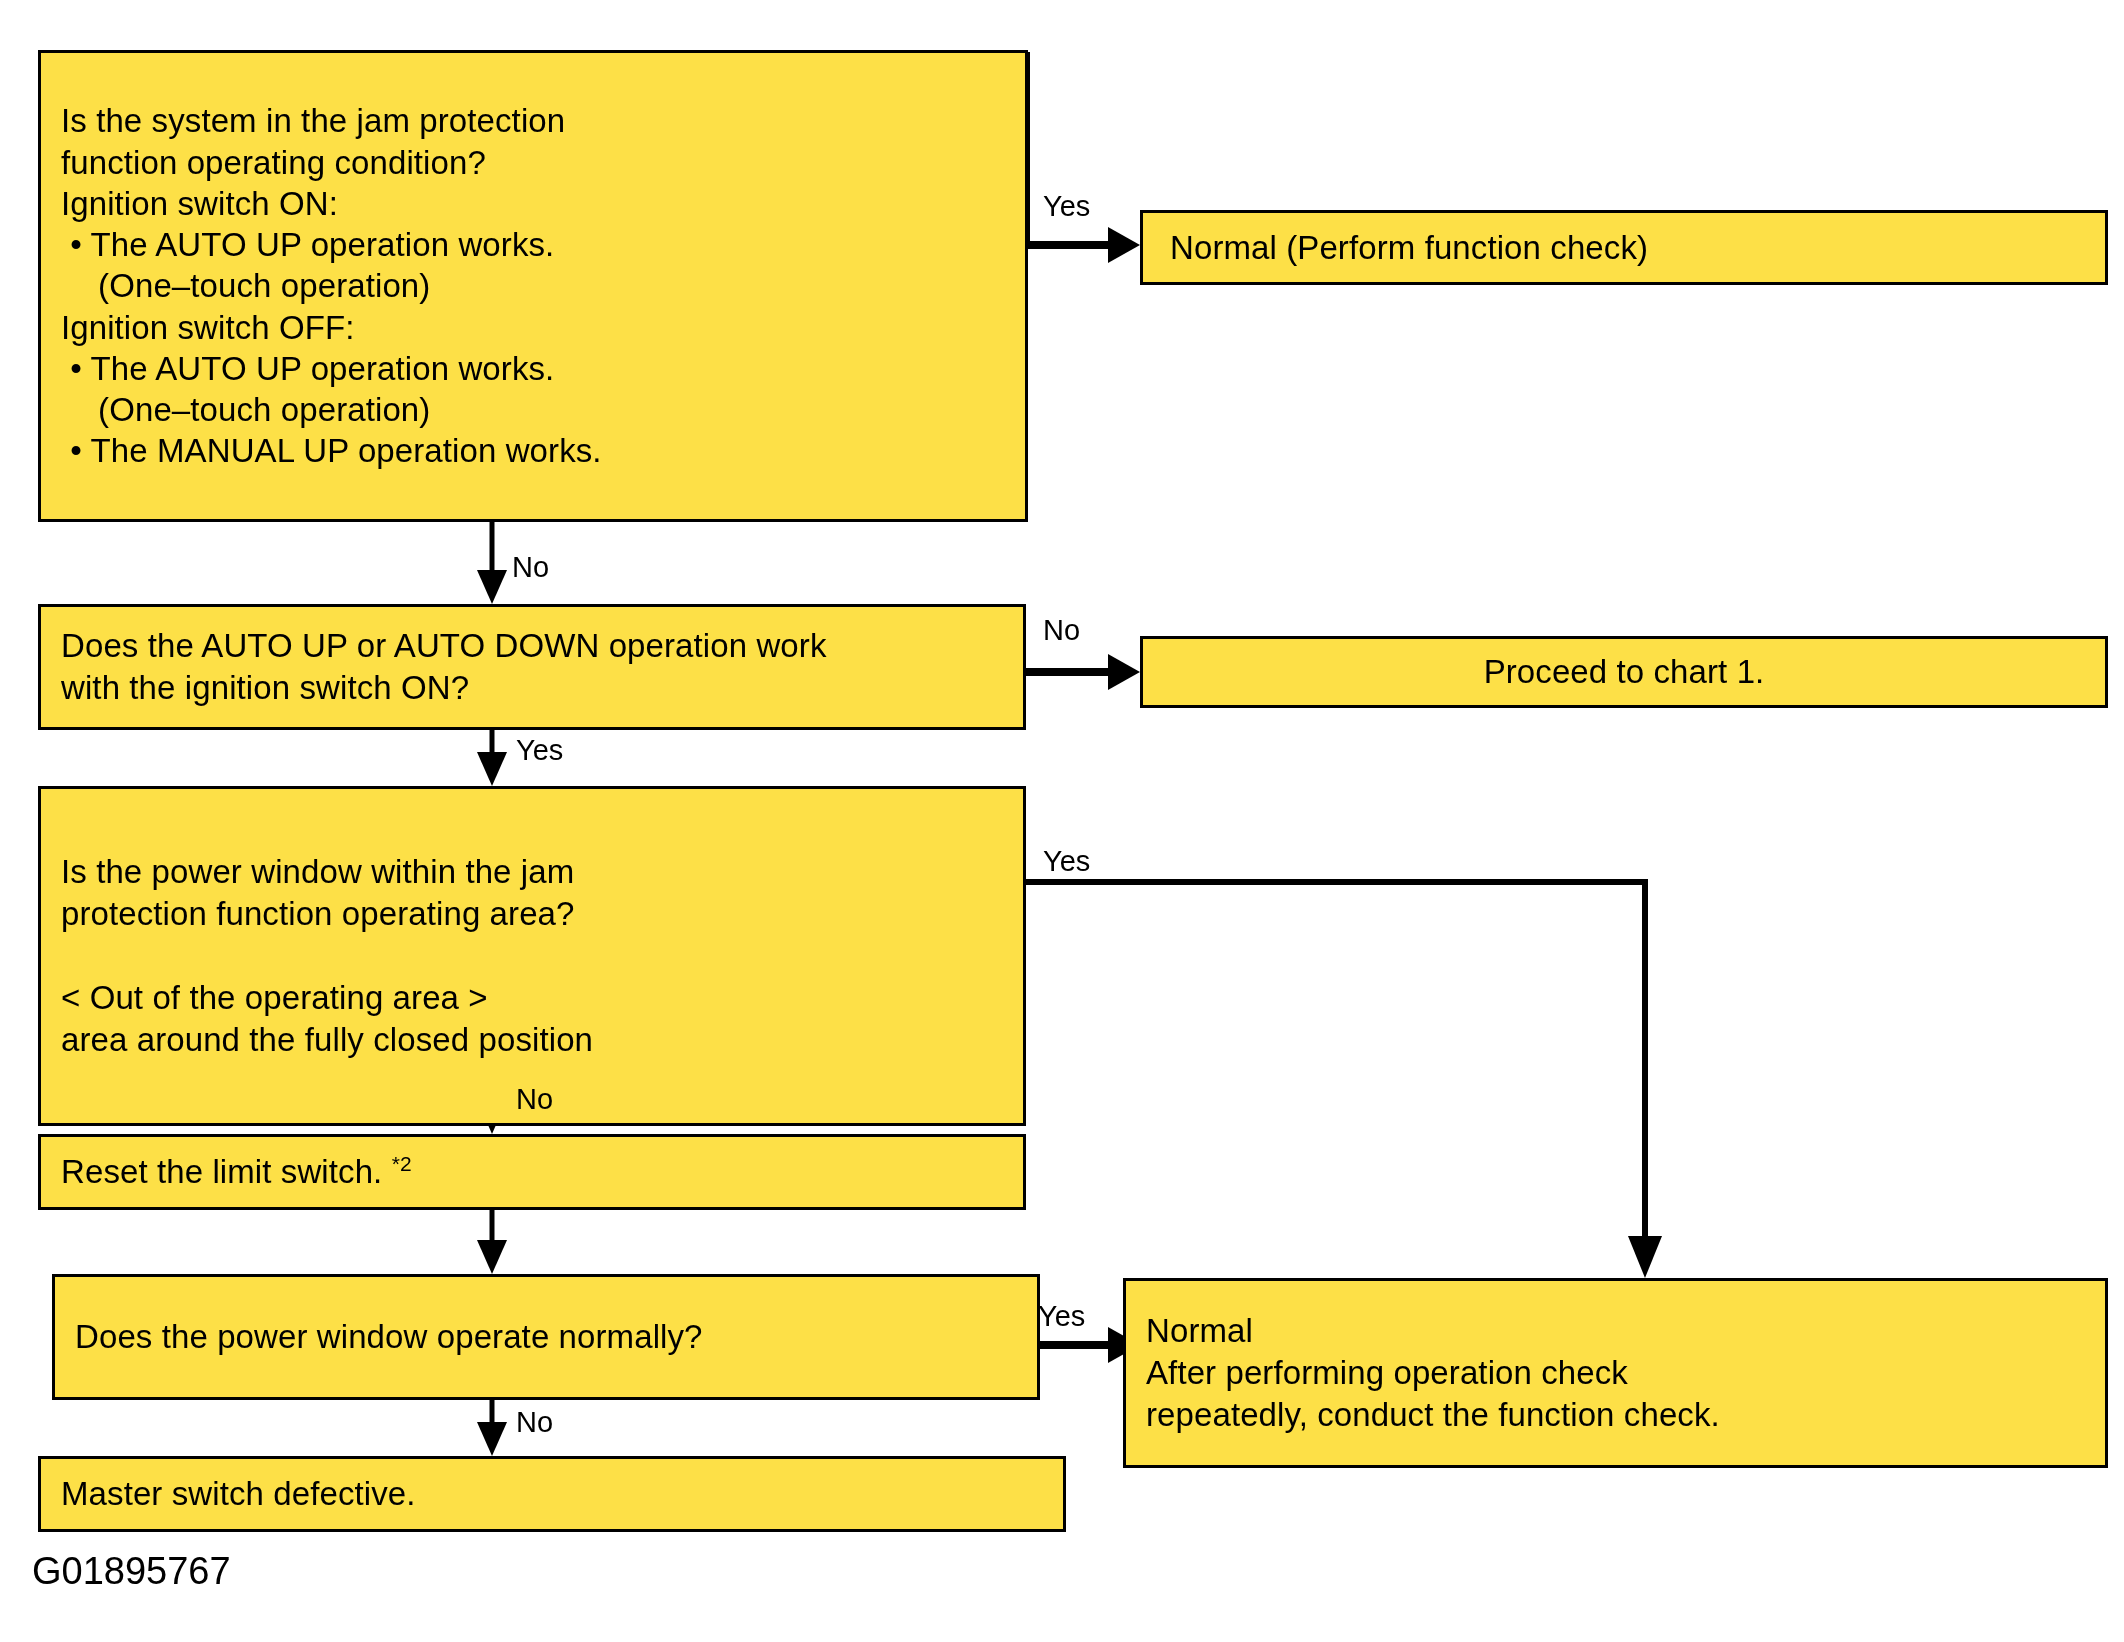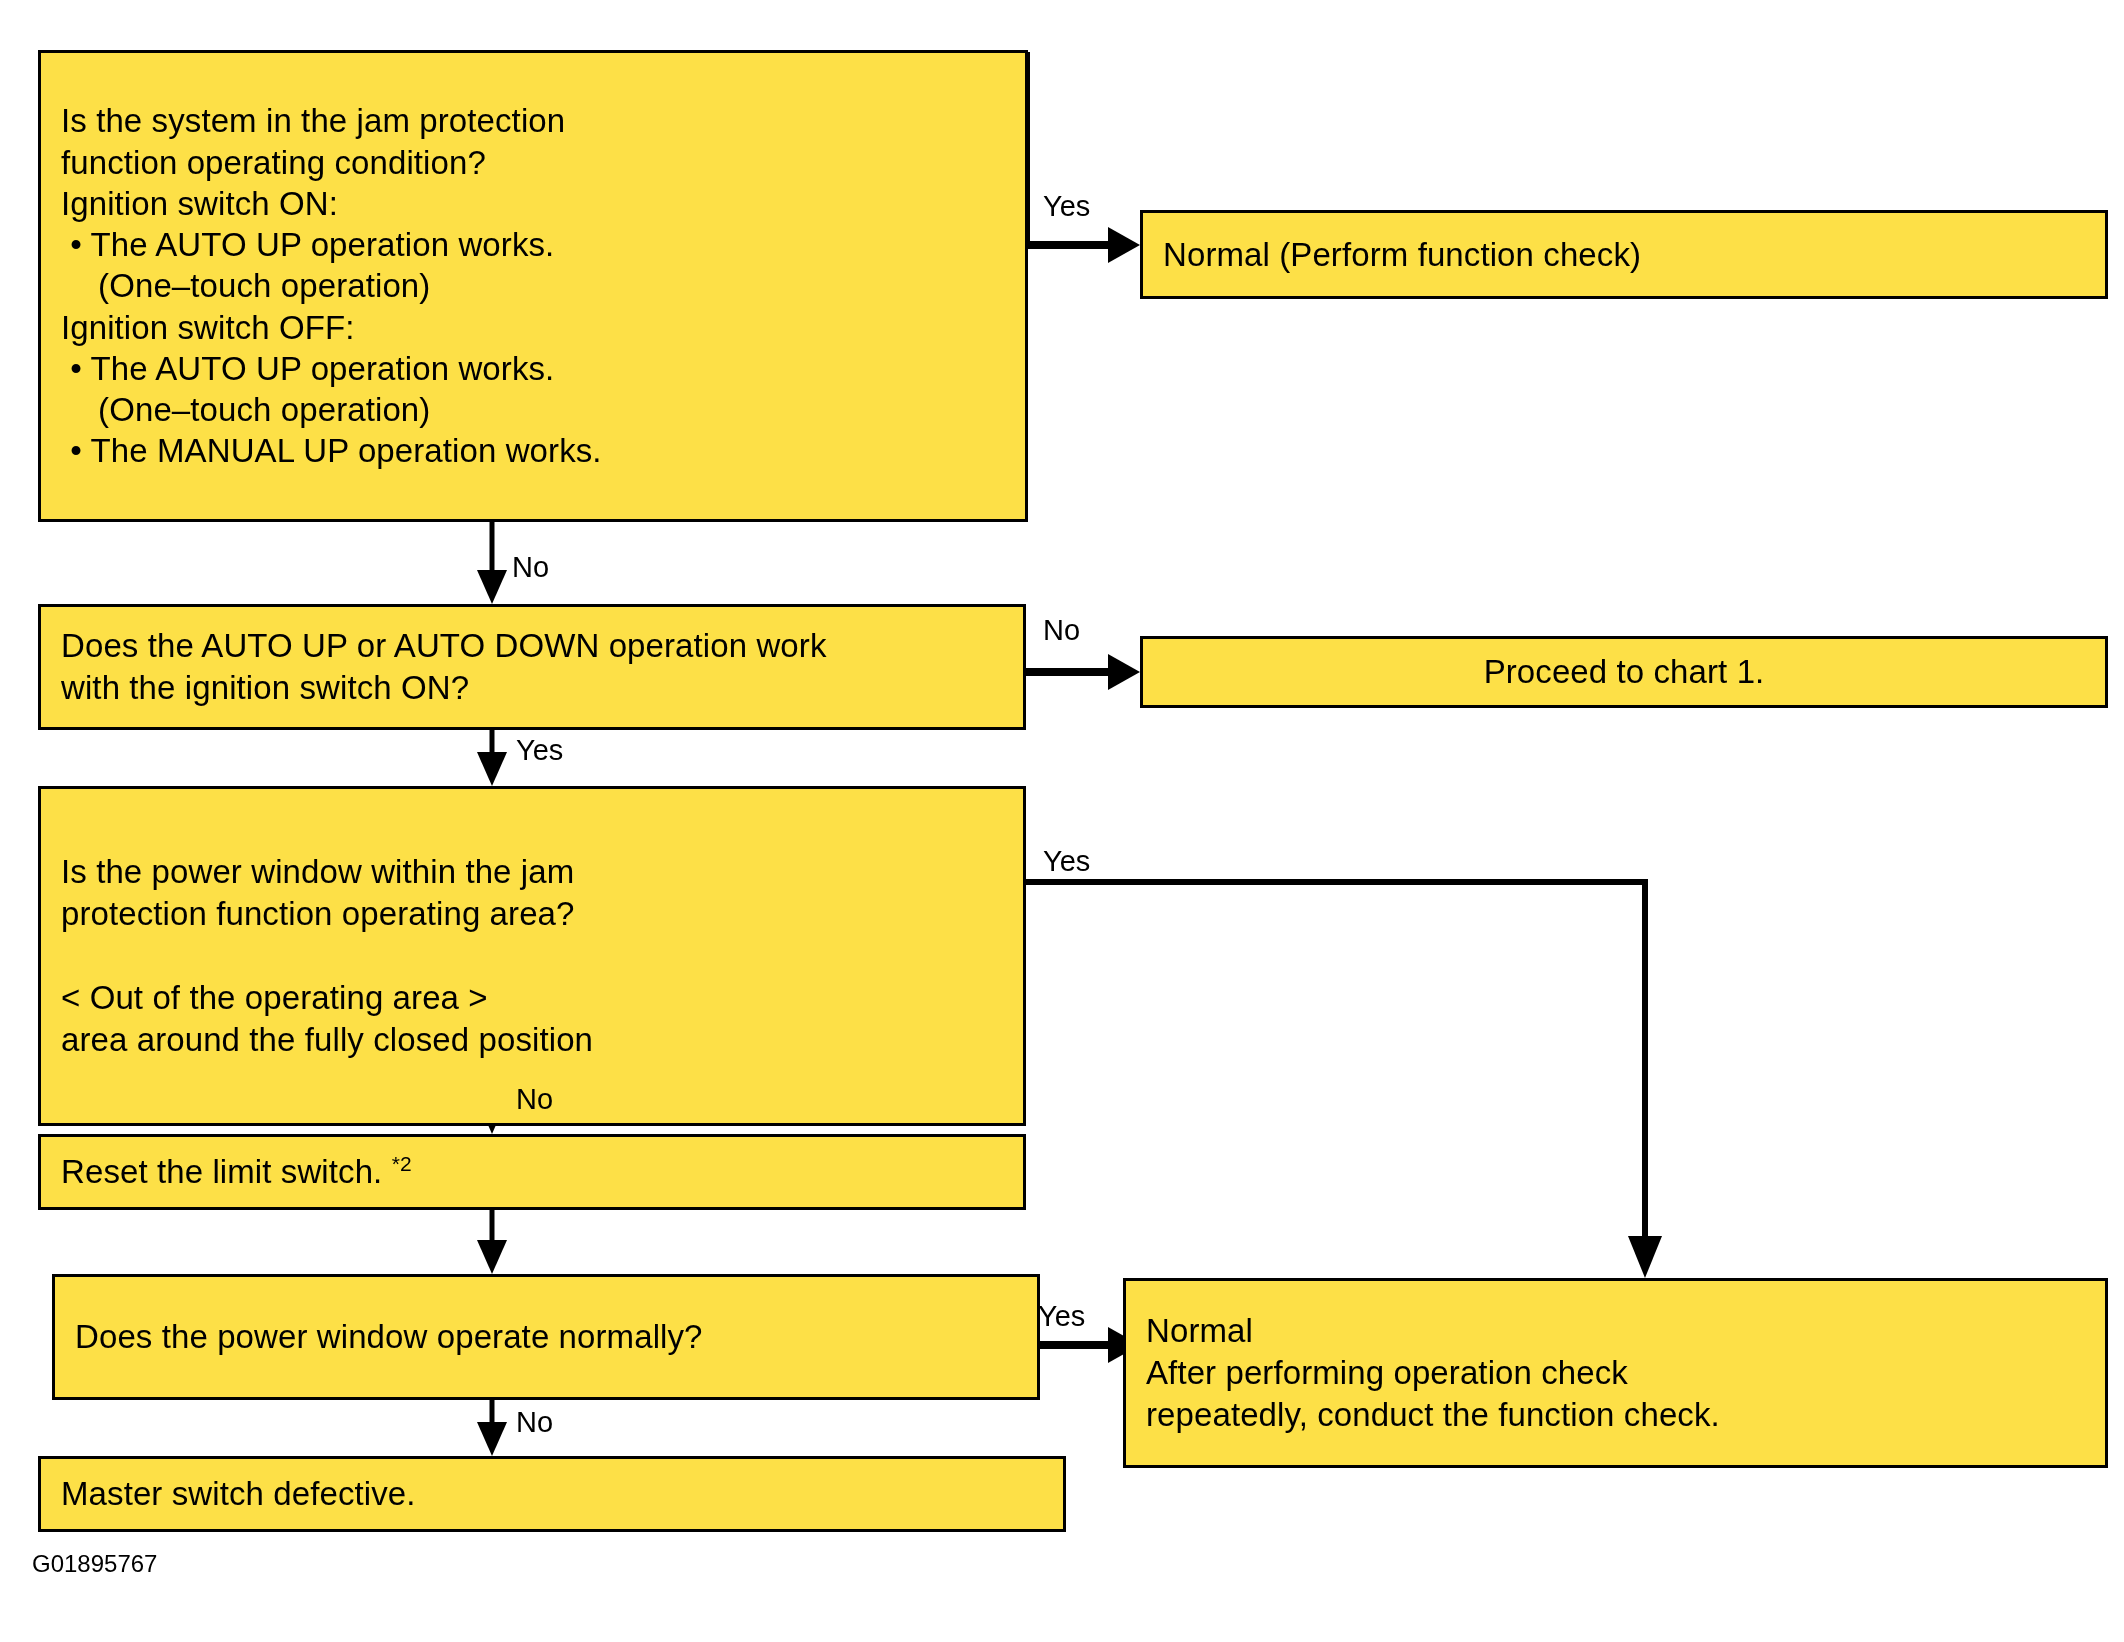--- a/index.html
+++ b/index.html
@@ -48,21 +48,21 @@
     position: absolute;
     overflow: visible;
   }
   .conn line, .conn polyline {
     stroke: #000000;
     fill: none;
   }
   .conn polygon { fill: #000000; }
   .figref {
     position: absolute;
-    font-size: 24px;
+    font-size: 38px;
     line-height: 1;
     white-space: nowrap;
   }
 </style>
 </head>
 <body>
 
 <div id="canvas">
 
   <svg class="conn" style="left:0; top:0; width:2124px; height:1642px;">
@@ -102,21 +102,21 @@
 <span>function operating condition?</span>
 <span>Ignition switch ON:</span>
 <span> • The AUTO UP operation works.</span>
 <span>    (One–touch operation)</span>
 <span>Ignition switch OFF:</span>
 <span> • The AUTO UP operation works.</span>
 <span>    (One–touch operation)</span>
 <span> • The MANUAL UP operation works.</span></div>
   </div>
 
-  <div class="node" style="left:1140px; top:210px; width:968px; height:89px;">
+  <div class="node" style="left:1140px; top:210px; width:968px; height:75px;padding-left:7px;">
     <div class="txt">Normal (Perform function check)</div>
   </div>
 
   <div class="node" style="left:38px; top:604px; width:988px; height:126px;">
     <div class="txt"><span>Does the AUTO UP or AUTO DOWN operation work</span>
 <span>with the ignition switch ON?</span></div>
   </div>
 
   <div class="node" style="left:1140px; top:636px; width:968px; height:72px;align-items:center;">
     <div class="txt">Proceed to chart 1.</div>

